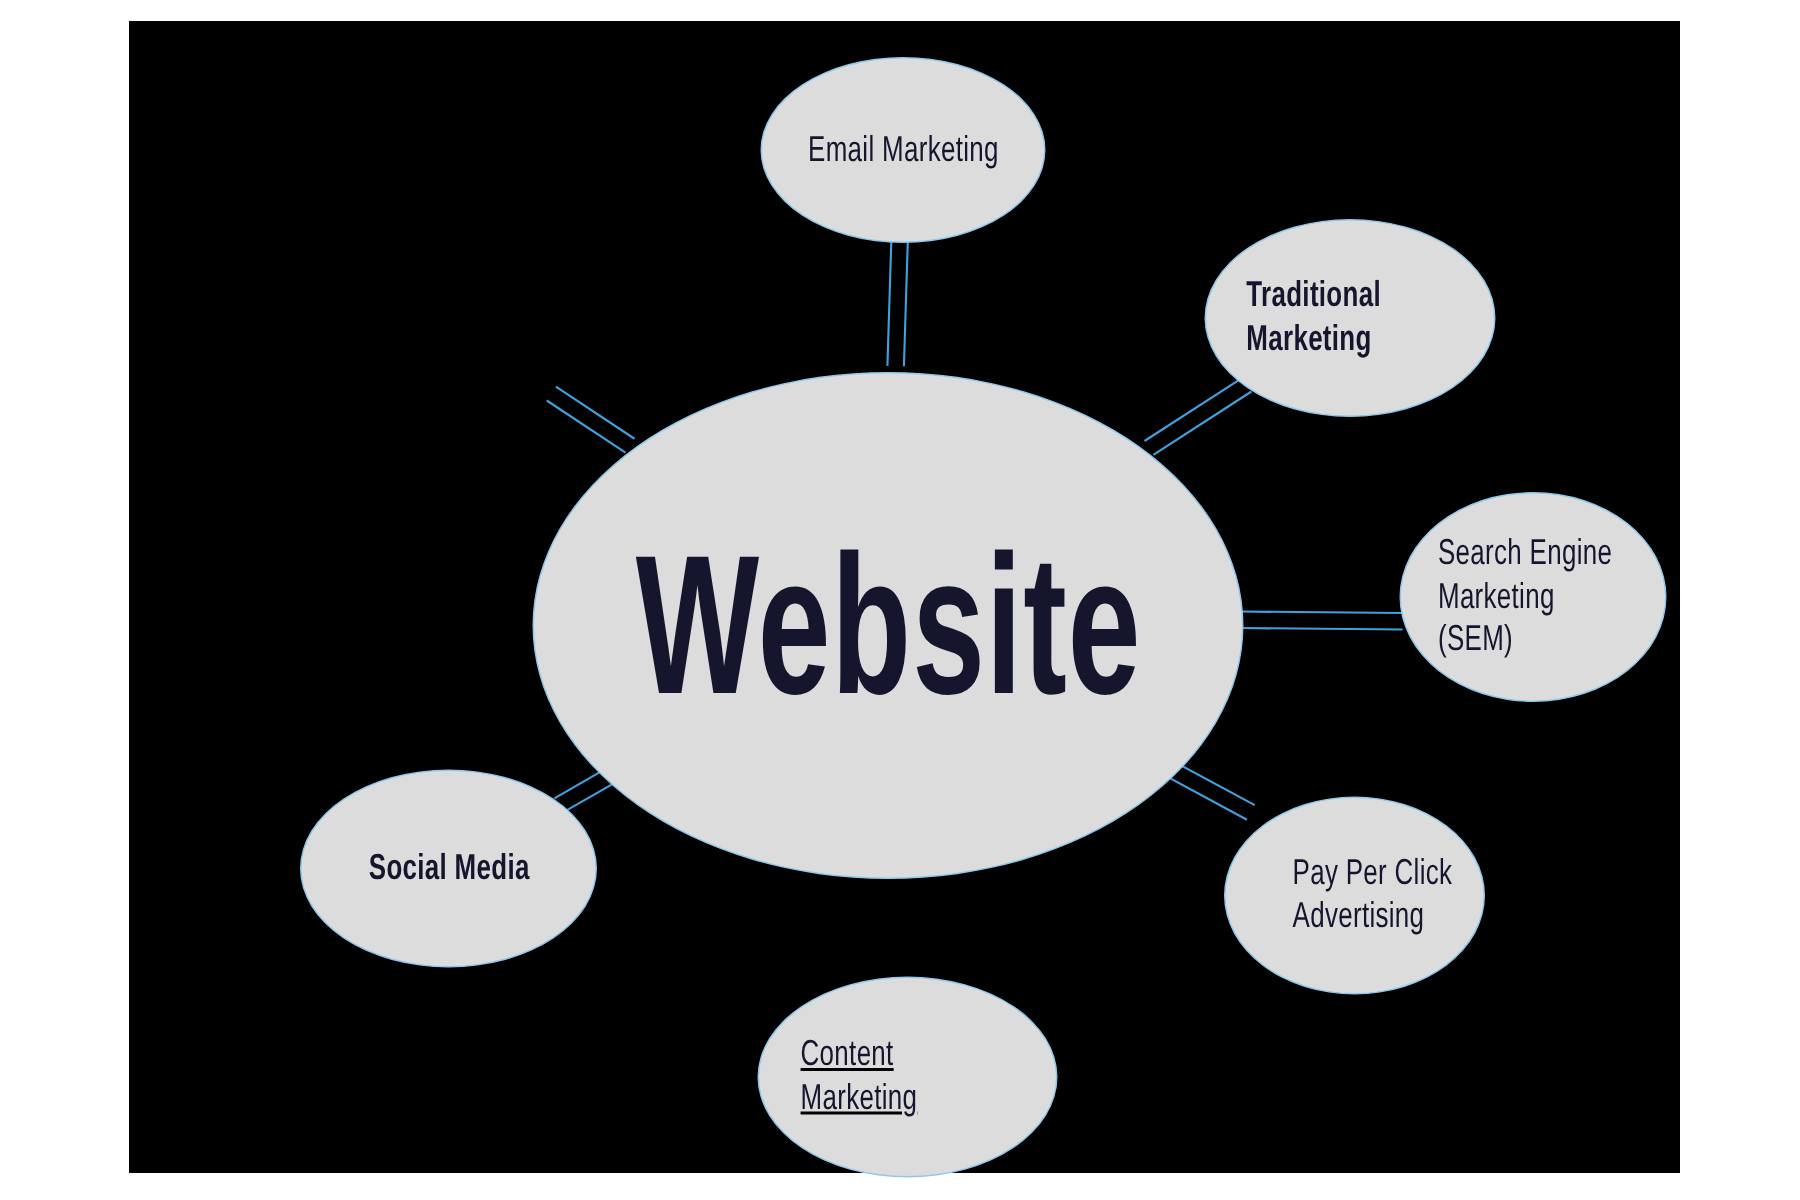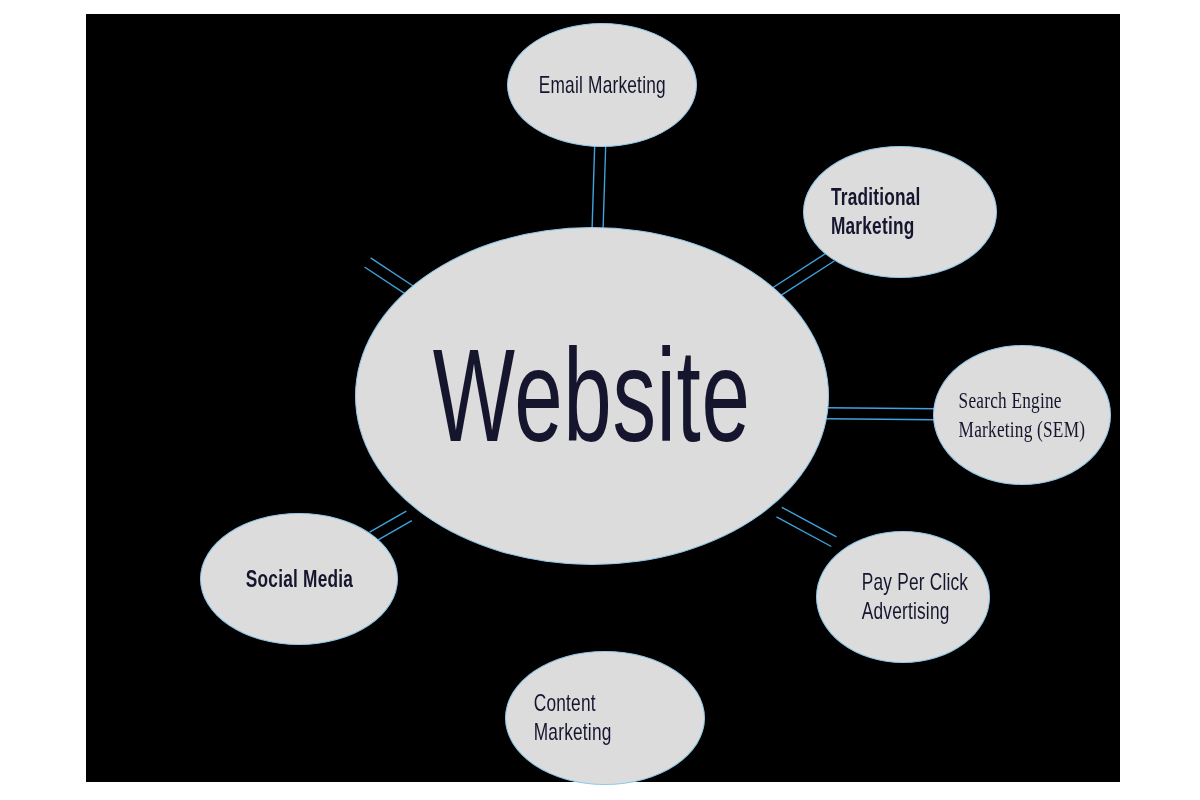--- a/index.html
+++ b/index.html
@@ -69,43 +69,43 @@
       <line x1="827.0" y1="407.7" x2="935.1" y2="408.7" stroke="#3fa2de" stroke-width="1.4"></line>
       <line x1="826.9" y1="418.7" x2="935.0" y2="419.7" stroke="#3fa2de" stroke-width="1.4"></line>
       <line x1="781.8" y1="507.3" x2="836.5" y2="536.8" stroke="#3fa2de" stroke-width="1.4"></line>
       <line x1="776.5" y1="516.9" x2="831.3" y2="546.5" stroke="#3fa2de" stroke-width="1.4"></line>
       <line x1="411.8" y1="520.7" x2="375.1" y2="541.7" stroke="#3fa2de" stroke-width="1.4"></line>
       <line x1="406.3" y1="511.1" x2="369.6" y2="532.2" stroke="#3fa2de" stroke-width="1.4"></line>
       <line x1="417.0" y1="301.7" x2="364.5" y2="267.0" stroke="#3fa2de" stroke-width="1.4"></line>
       <line x1="423.0" y1="292.5" x2="370.6" y2="257.8" stroke="#3fa2de" stroke-width="1.4"></line>
     </svg>
 
-  <div class="node center" style="left: 355px; top: 227px; width: 474px; height: 338px;">
+  <div class="node center" style="left: 355px; top: 248px; width: 474px; height: 338px; font-weight: bold;">
     <div class="node-label">Website</div>
   </div>
 
-  <div class="node" style="left: 507px; top: 23px; width: 190px; height: 124px; justify-content: center;">
+  <div class="node" style="left: 507px; top: 38px; width: 190px; height: 124px; justify-content: center;">
     <div class="node-label">Email Marketing</div>
   </div>
 
   <div class="node" style="left: 803px; top: 146px; width: 194px; height: 132px; font-weight: bold;">
     <div class="node-label">Traditional Marketing</div>
   </div>
 
-  <div class="node" style="left: 933px; top: 345px; width: 178px; height: 140px; font-family: Liberation Serif, serif;">
+  <div class="node" style="left: 933px; top: 328px; width: 178px; height: 140px;">
     <div class="node-label">Search Engine
 Marketing (SEM)</div>
   </div>
 
   <div class="node" style="left: 816px; top: 531px; width: 174px; height: 132px; justify-content: flex-end;">
     <div class="node-label">Pay Per Click
 Advertising</div>
   </div>
 
-  <div class="node" style="left: 505px; top: 651px; width: 200px; height: 134px;">
+  <div class="node" style="left: 505px; top: 651px; width: 200px; height: 134px; text-decoration: underline;">
     <div class="node-label">Content Marketing</div>
   </div>
 
   <div class="node" style="left: 200px; top: 513px; width: 198px; height: 132px; font-weight: bold;">
     <div class="node-label">Social Media</div>
   </div>
 
 
 
 </div>

